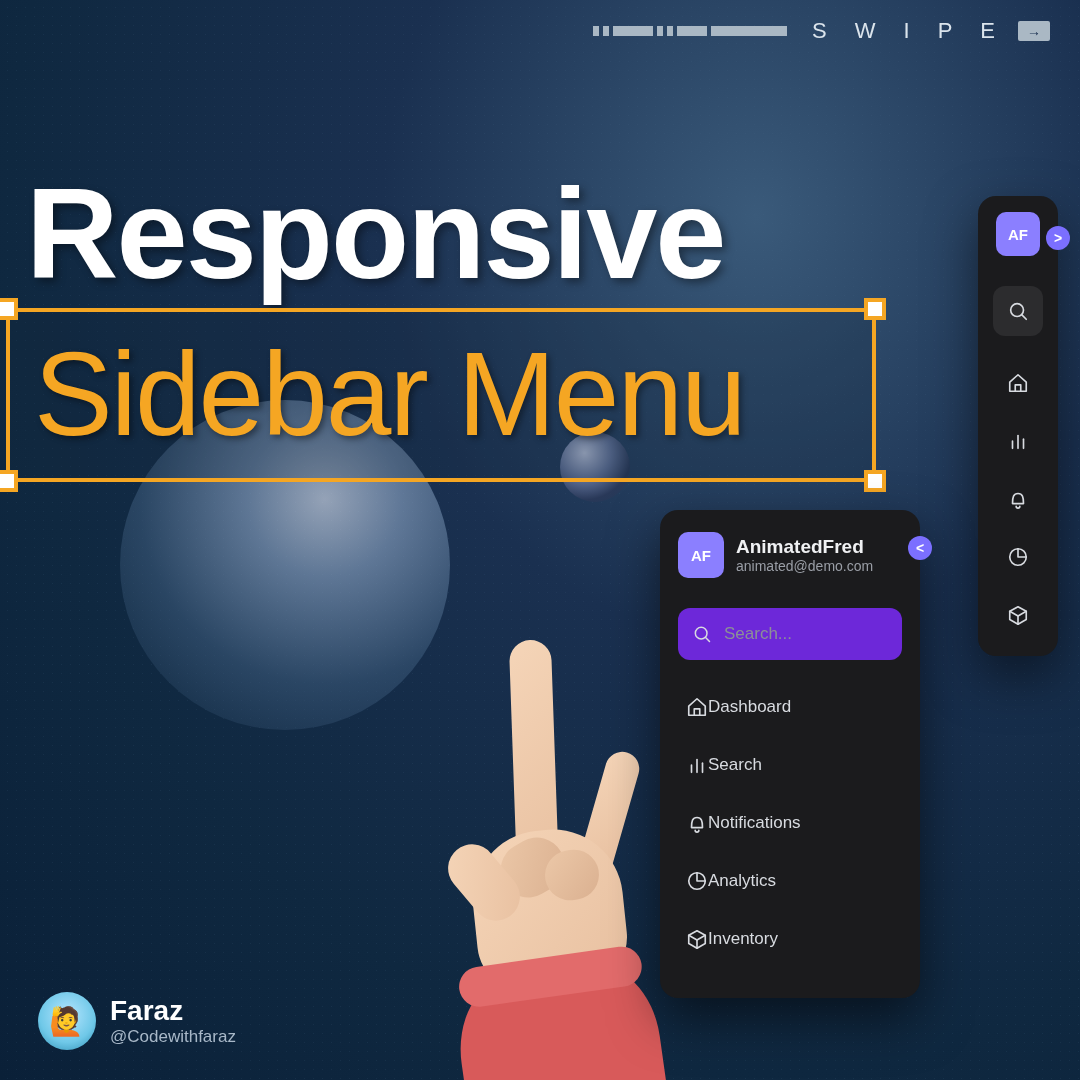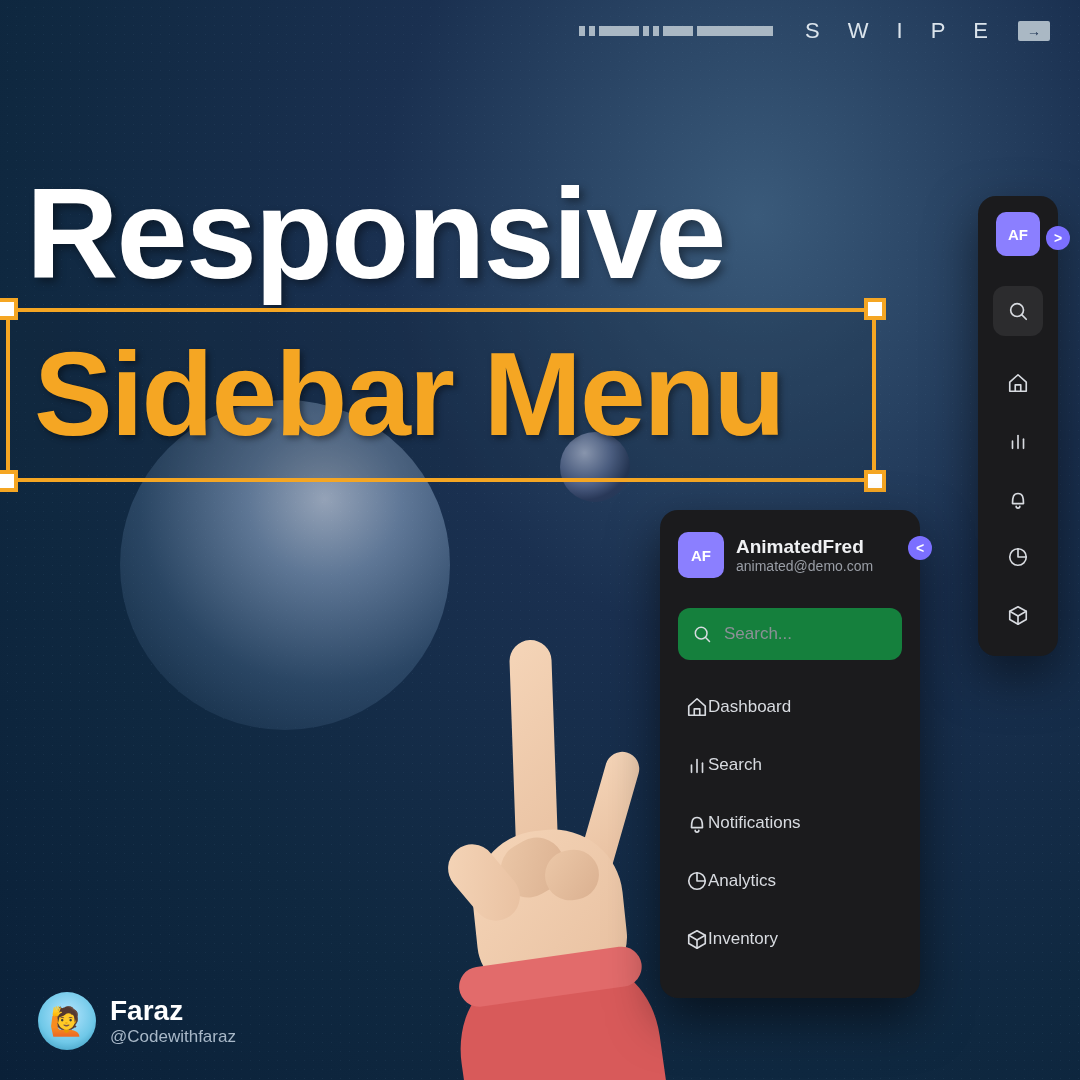--- a/index.html
+++ b/index.html
@@ -21,21 +21,21 @@
   background-size: 6px 6px, 9px 9px;
   background-position: 0 0, 3px 3px;
   opacity: 0.15;
 }
 
 .swipe-bar {
   position: absolute;
   top: 18px; right: 30px;
   display: flex;
   align-items: center;
-  gap: 12px;
+  gap: 5px;
 }
 .swipe-segs {
   display: flex;
   gap: 4px;
 }
 .swipe-segs span {
   height: 10px;
   background: #aab8c4;
 }
 .swipe-segs span:nth-child(1){width:6px}
@@ -87,21 +87,21 @@
   width: 22px; height: 22px;
   background: #fff;
   border: 4px solid #f5a623;
 }
 .title2-wrap .h-tl { left: -14px; top: -14px; }
 .title2-wrap .h-tr { right: -14px; top: -14px; }
 .title2-wrap .h-bl { left: -14px; bottom: -14px; }
 .title2-wrap .h-br { right: -14px; bottom: -14px; }
 .title2 {
   font-size: 118px;
-  font-weight: 700;
+  font-weight: 400;
   color: #f5a623;
   letter-spacing: -2px;
   line-height: 164px;
   padding-left: 24px;
   text-shadow: 3px 3px 6px rgba(0,0,0,.4);
 }
 
 .sphere-large {
   position: absolute;
   left: 120px; top: 400px;
@@ -244,21 +244,21 @@
 .sb-exp .head .avatar {
   width: 46px; height: 46px;
   background: #8b7fff;
   border-radius: 10px;
   color:#fff; font-weight:700; font-size:15px;
   display:flex; align-items:center; justify-content:center;
 }
 .sb-exp .head .uname { color:#f0f1f3; font-weight:700; font-size:19px; }
 .sb-exp .head .uemail { color:#9a9ea6; font-size:14px; }
 .sb-exp .search {
-  background: #15803d;
+  background: #6d28d9;
   border-radius: 12px;
   height: 52px;
   display:flex; align-items:center;
   padding: 0 14px;
   gap: 12px;
   margin-bottom: 18px;
 }
 .sb-exp .search input {
   background: transparent;
   border: none; outline: none;

